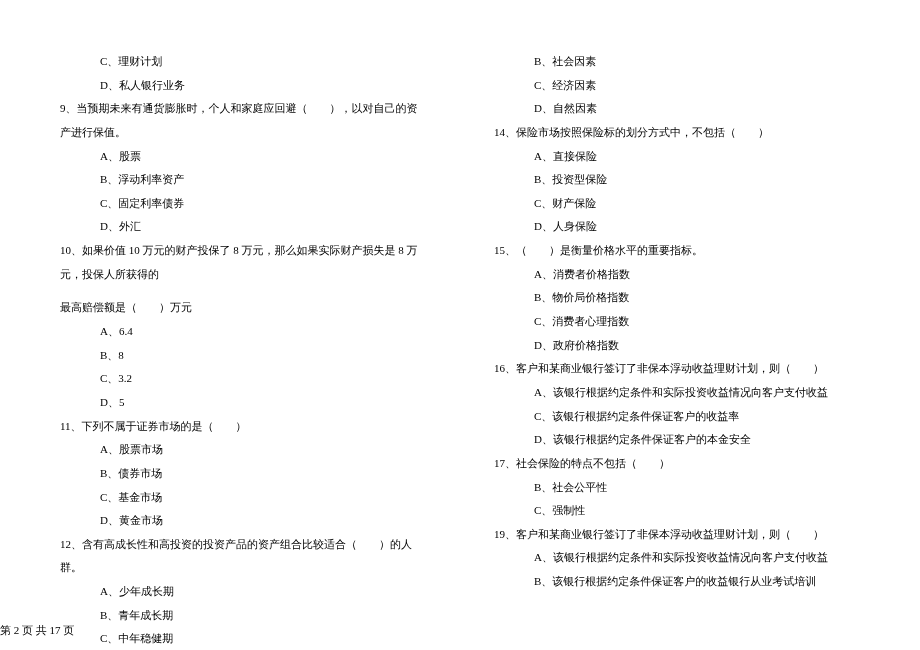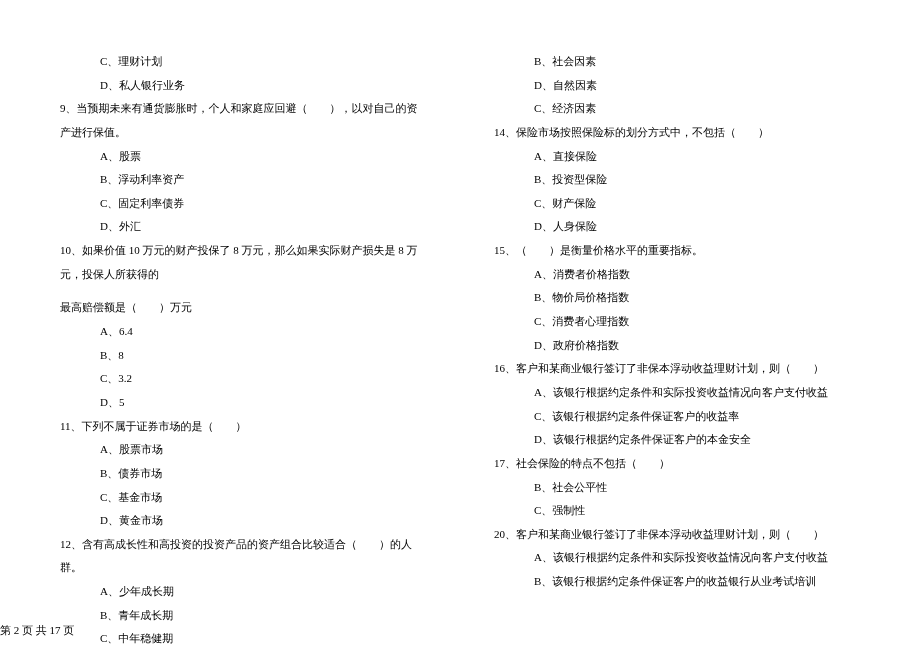--- a/index.html
+++ b/index.html
@@ -67,38 +67,38 @@
     <div class="question">12、含有高成长性和高投资的投资产品的资产组合比较适合（　　）的人群。</div>
     <div class="option">A、少年成长期</div>
     <div class="option">B、青年成长期</div>
     <div class="option">C、中年稳健期</div>
     <div class="option">D、退休养老期</div>
 
   </div>
 
   <div class="column">
     <div class="option">B、社会因素</div>
+    <div class="option">C、经济因素</div>
     <div class="option">D、自然因素</div>
-    <div class="option">C、经济因素</div>
     <div class="question">14、保险市场按照保险标的划分方式中，不包括（　　）</div>
     <div class="option">A、直接保险</div>
     <div class="option">B、投资型保险</div>
     <div class="option">C、财产保险</div>
     <div class="option">D、人身保险</div>
     <div class="question">15、（　　）是衡量价格水平的重要指标。</div>
     <div class="option">A、消费者价格指数</div>
     <div class="option">B、物价局价格指数</div>
     <div class="option">C、消费者心理指数</div>
     <div class="option">D、政府价格指数</div>
     <div class="question">16、客户和某商业银行签订了非保本浮动收益理财计划，则（　　）</div>
     <div class="option">A、该银行根据约定条件和实际投资收益情况向客户支付收益</div>
     <div class="option">C、该银行根据约定条件保证客户的收益率</div>
     <div class="option">D、该银行根据约定条件保证客户的本金安全</div>
     <div class="question">17、社会保险的特点不包括（　　）</div>
     <div class="option">B、社会公平性</div>
     <div class="option">C、强制性</div>
-    <div class="question">20、客户和某商业银行签订了非保本浮动收益理财计划，则（　　）</div>
+    <div class="question">19、客户和某商业银行签订了非保本浮动收益理财计划，则（　　）</div>
     <div class="option">A、该银行根据约定条件和实际投资收益情况向客户支付收益</div>
     <div class="option">B、该银行根据约定条件保证客户的收益银行从业考试培训</div>
   </div>
 </div>
 
 <div class="footer">第 2 页 共 17 页</div>
 
 </body></html>

